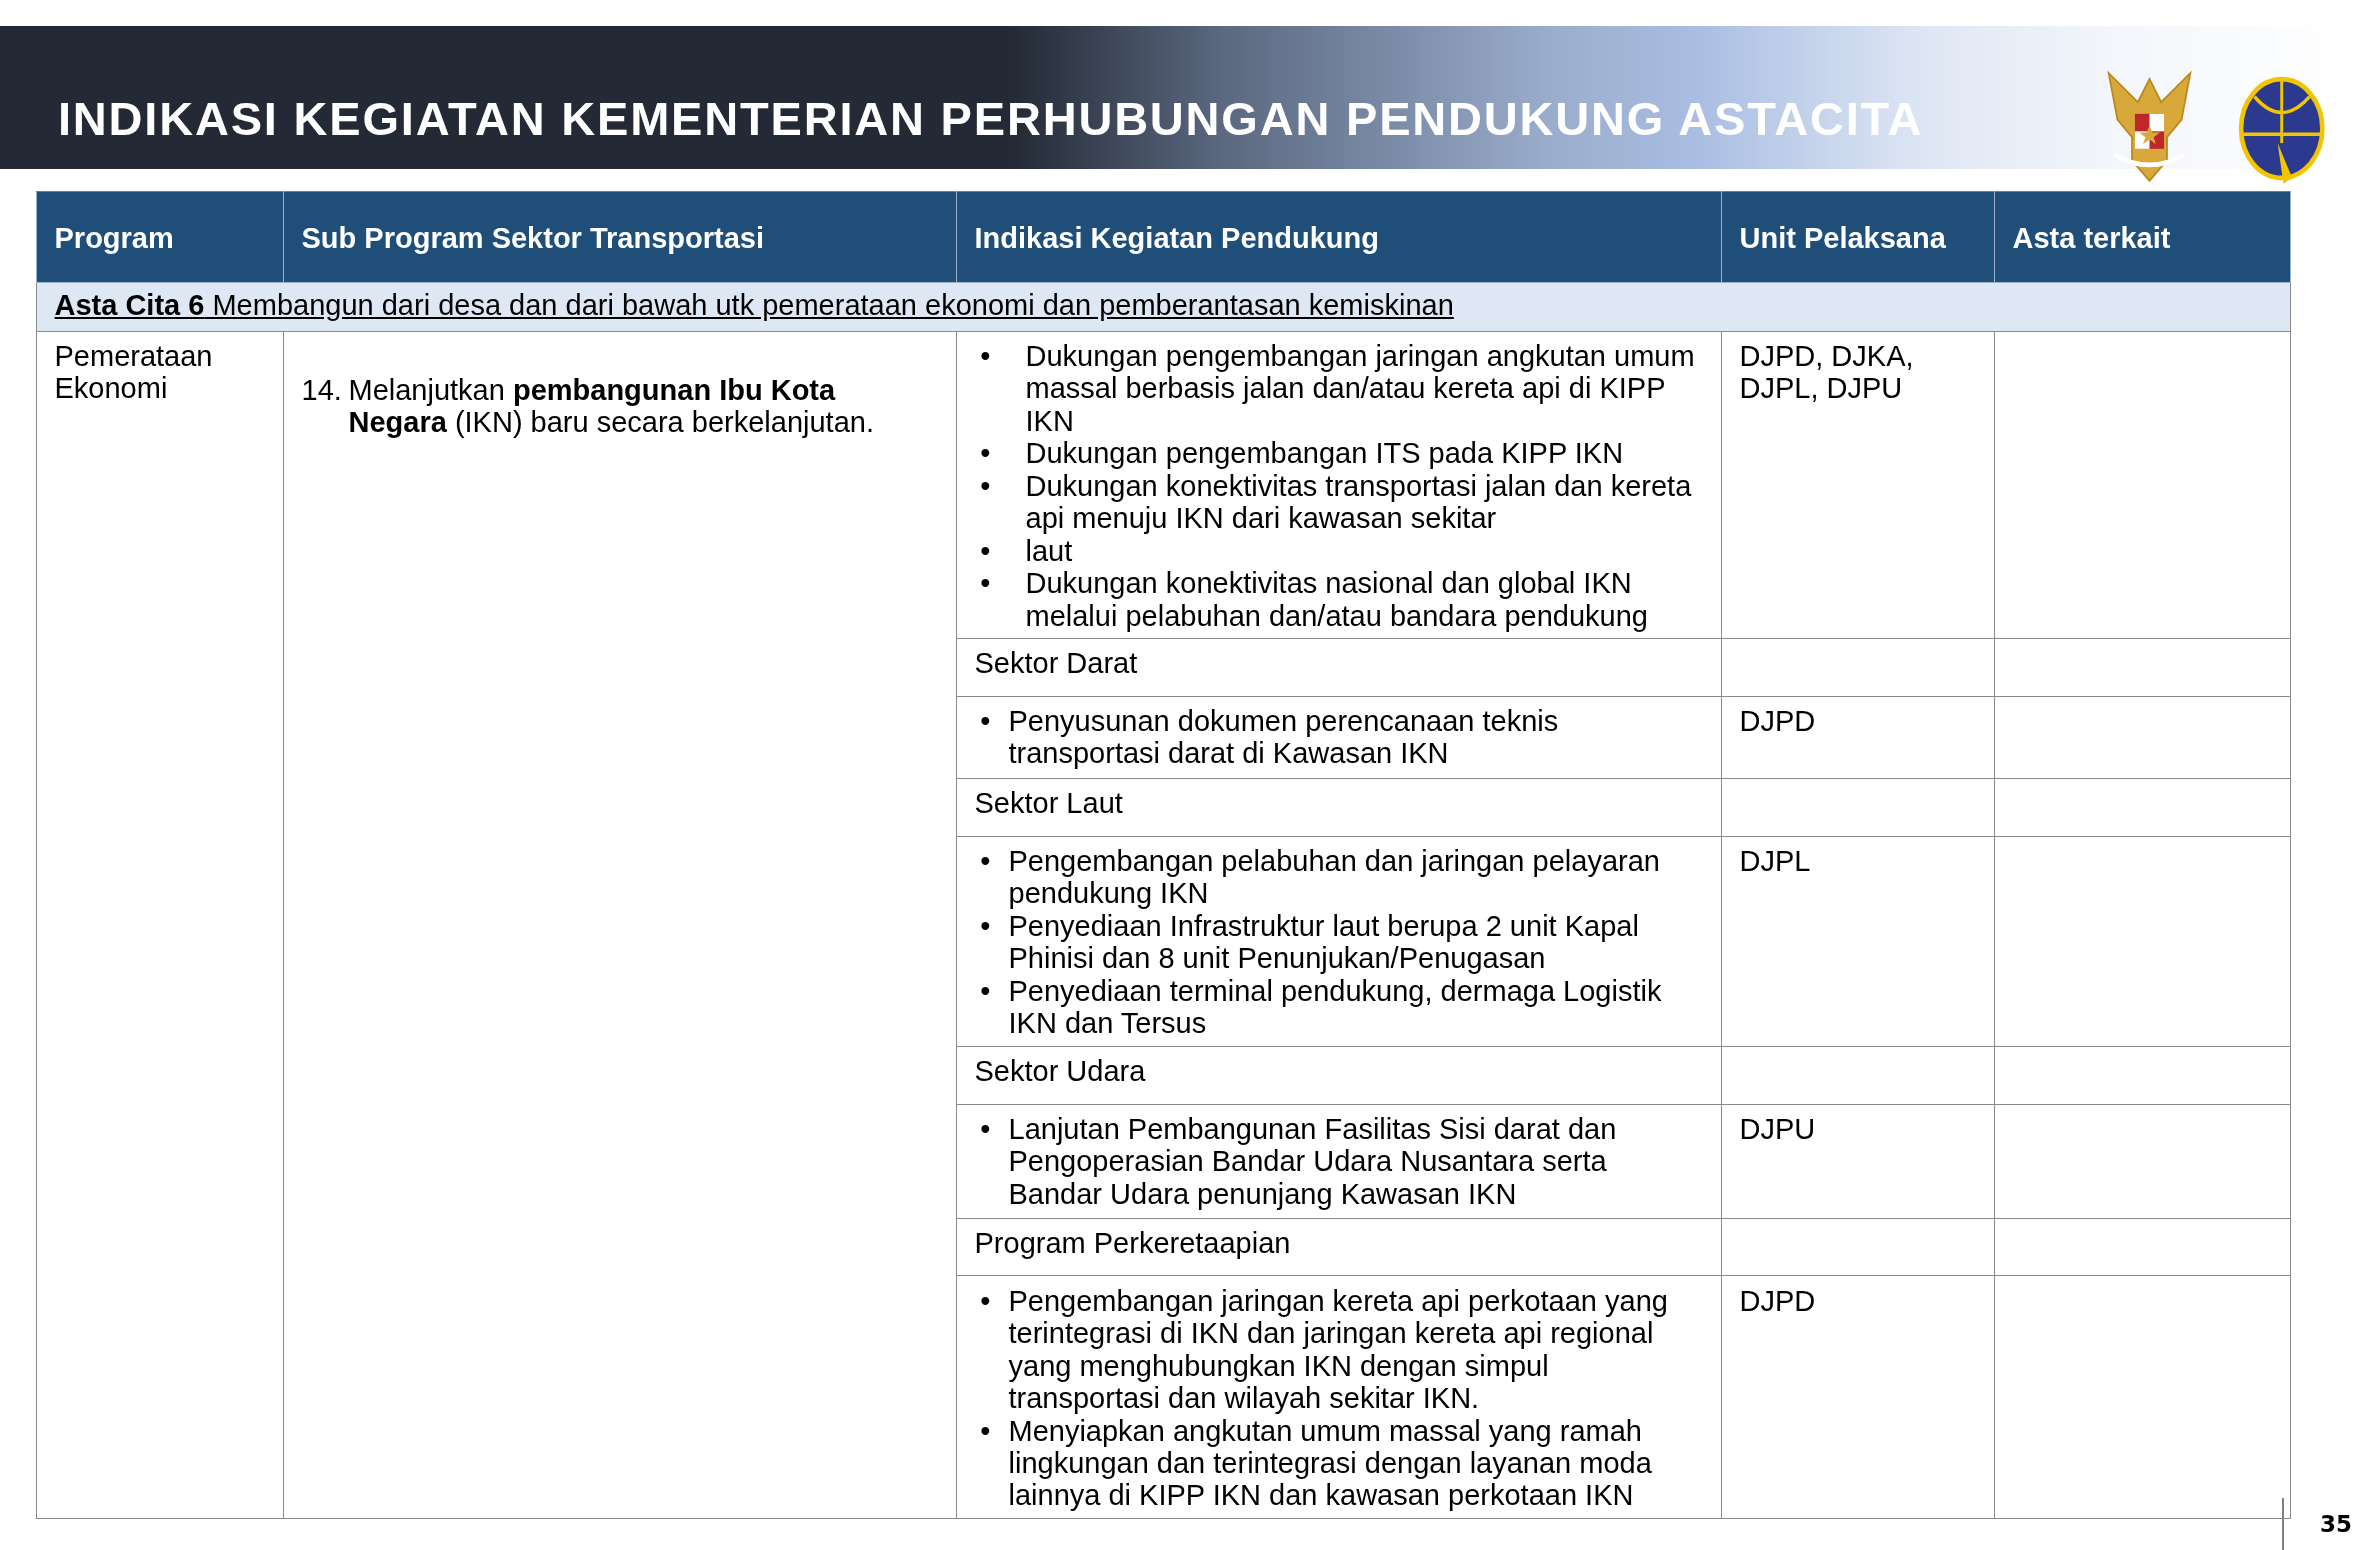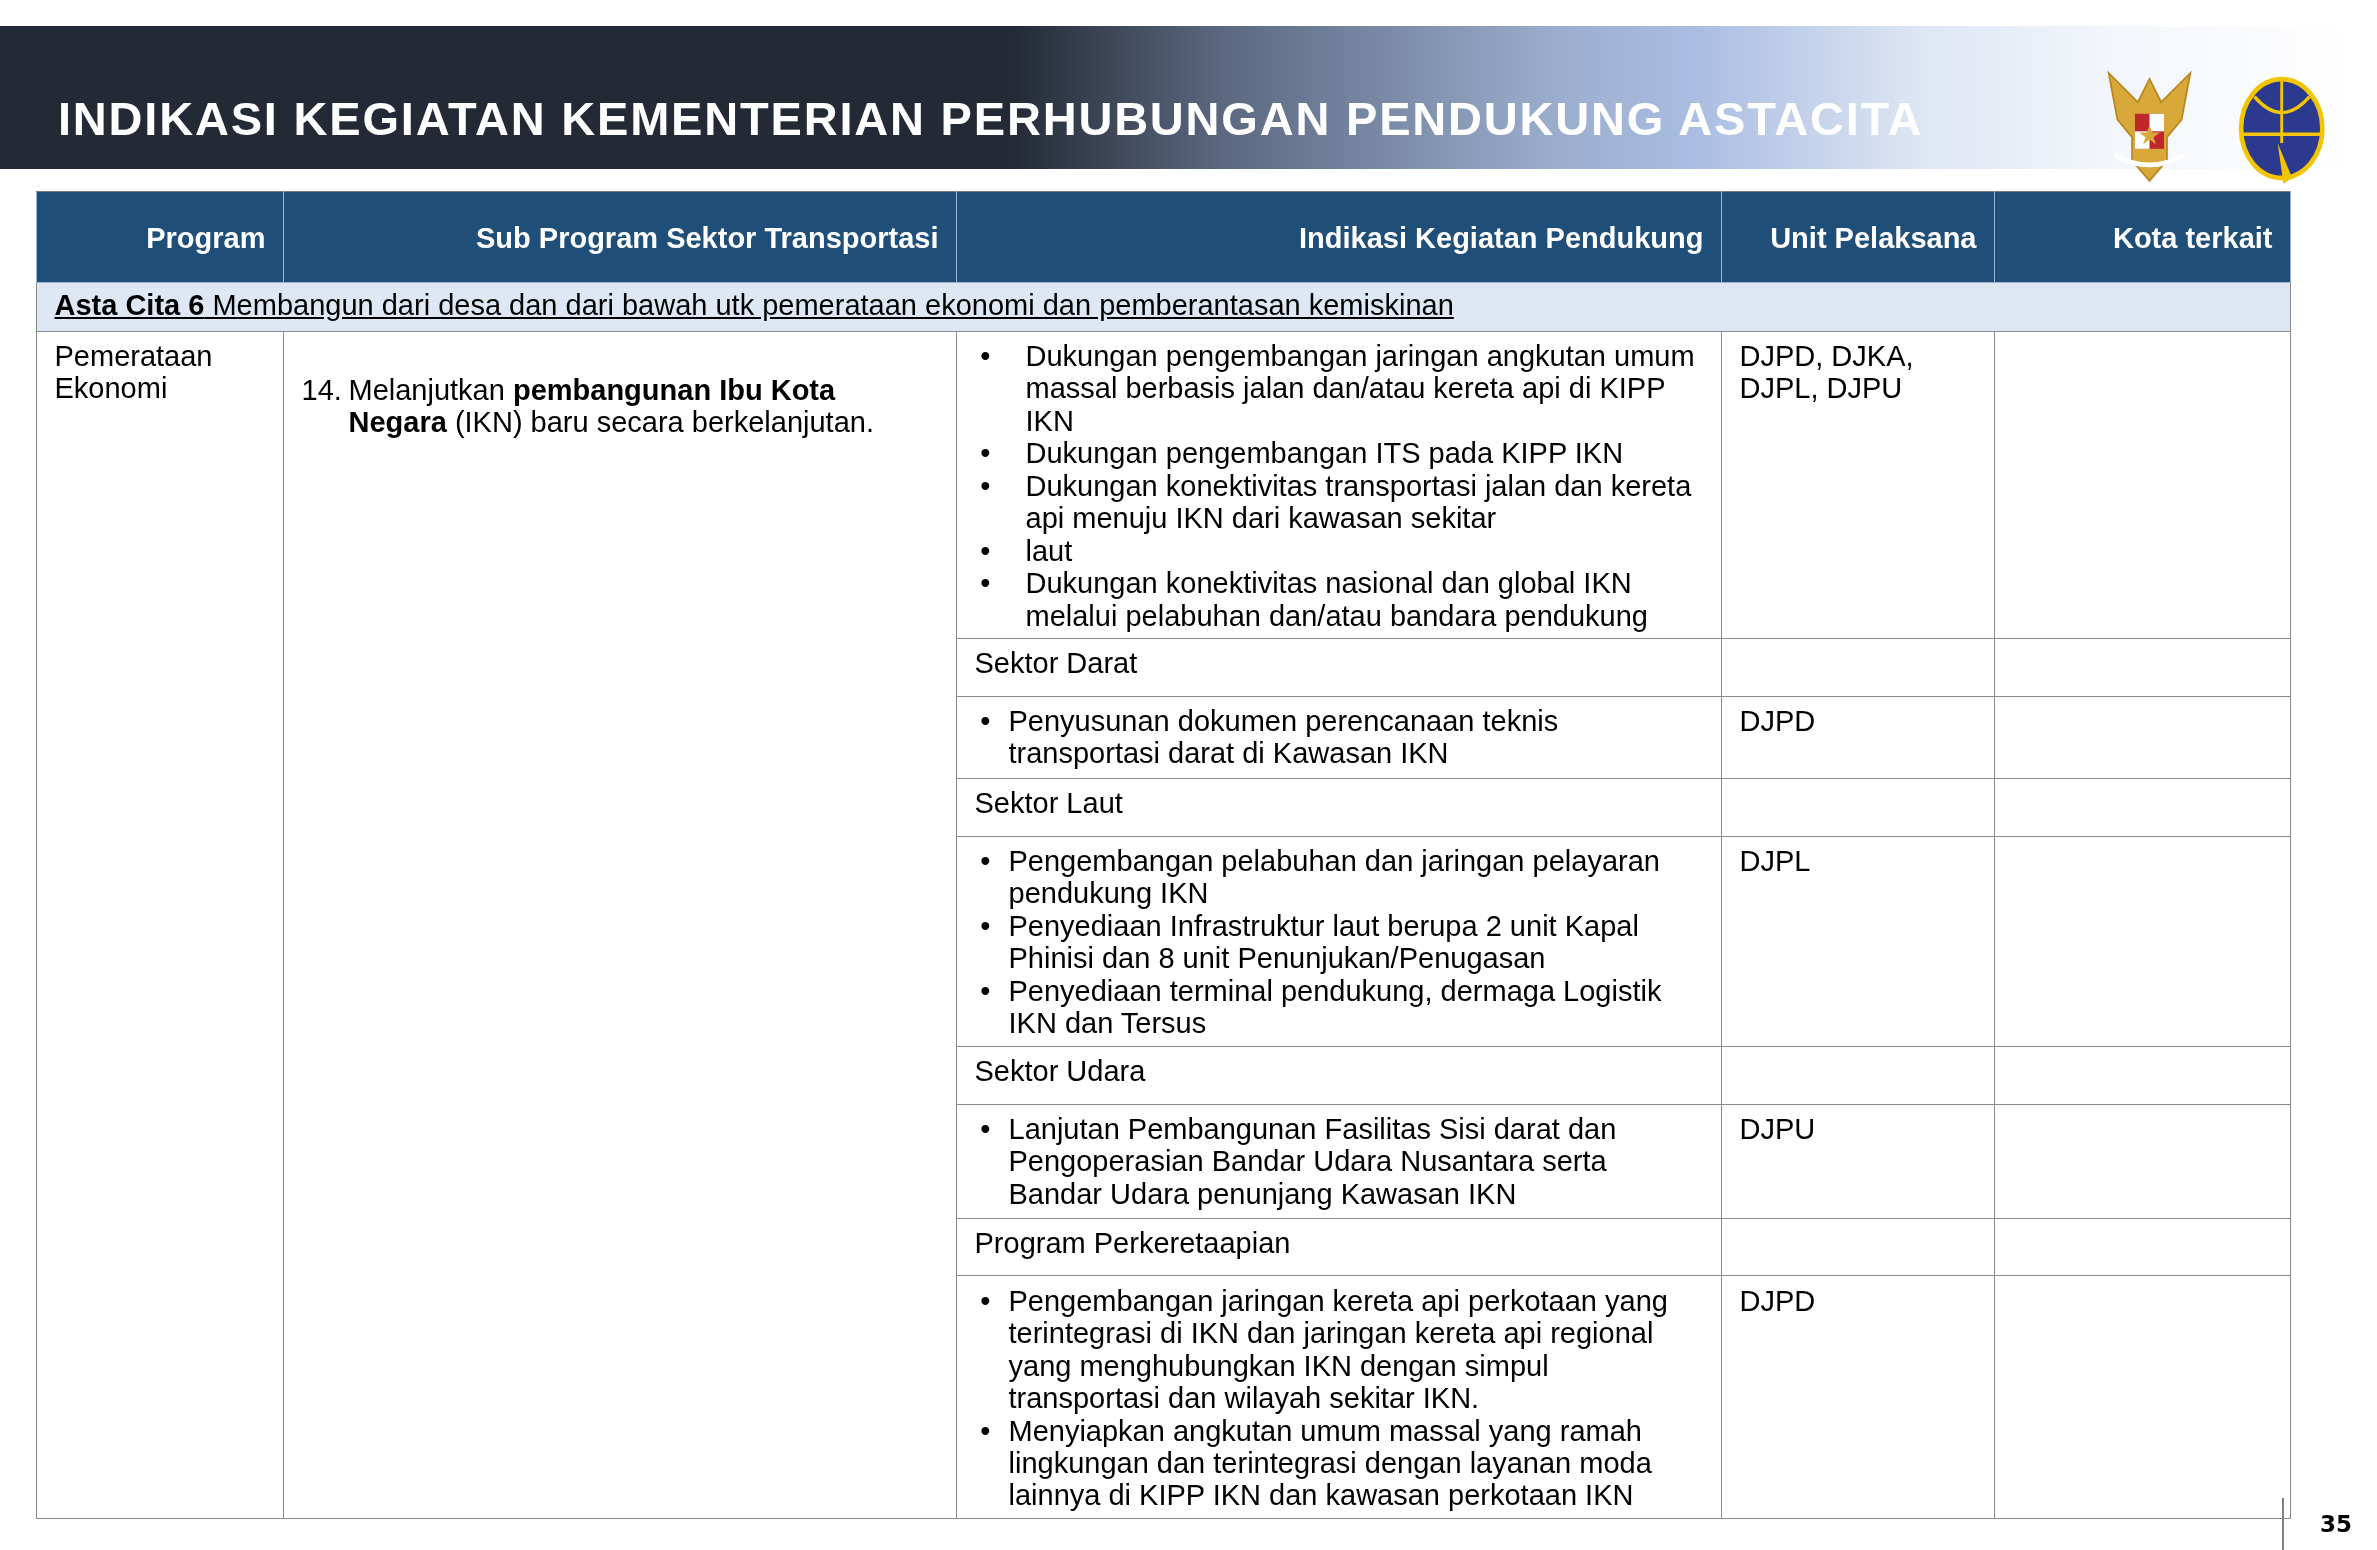--- a/index.html
+++ b/index.html
@@ -8,21 +8,21 @@
   .banner { position:absolute; left:0; top:26px; width:2351px; height:143px;
             background: linear-gradient(to right, #232a35 0%, #232a35 43%, #5b6880 52%, #9aadcc 66%, #a9bde2 72%, #dfe7f4 82%, #f3f6fb 90%, #ffffff 100%); }
   .banner-title { position:absolute; left:58px; top:69px; font-size:47px; font-weight:bold;
                   color:#ffffff; letter-spacing:1.8px; white-space:nowrap; line-height:1; }
   .emblem { position:absolute; top:41px; width:105px; height:117px; }
   .emblem.garuda { left:2097px; }
   .emblem.kemenhub { left:2237px; top:47px; width:90px; height:114px; }
   table.main { position:absolute; left:36px; top:191px; width:2255px; border-collapse:collapse;
                table-layout:fixed; font-size:29px; line-height:1.12; }
   table.main td, table.main th { border:1.8px solid #8a8a8a; vertical-align:top; padding:8.2px 17.5px 5.8px 17.5px; }
-  table.main th { background:#1f4e79; color:#fff; font-weight:bold; text-align:right; vertical-align:middle;
+  table.main th { background:#1f4e79; color:#fff; font-weight:bold; text-align:left; vertical-align:middle;
                   height:76px; border-color:#9eb3cc; border-top:1.8px solid #7a7a7a; }
   tr.asta td { background:#dde8f4; padding:5.8px 17.5px;text-decoration:underline; }
   .bold { font-weight:bold; }
   ul.bl { list-style:none; margin:0; padding:0; }
   ul.bl li { position:relative; padding-left:51px; }
   ul.bl li::before { content:"•"; position:absolute; left:5.8px; top:0; }
   ul.bl.tight li { padding-left:34px; }
   .numbered { position:relative; padding-left:47px;margin-top:34px; }
   .numbered .num { position:absolute; left:0; top:0; }
   .pagenum { position:absolute; left:2320px; top:1511px; font-size:23px; font-weight:bold;
@@ -58,21 +58,21 @@
       <col style="width:765px">
       <col style="width:273px">
       <col style="width:296px">
   </colgroup>
   <thead>
     <tr>
       <th>Program</th>
       <th>Sub Program Sektor Transportasi</th>
       <th>Indikasi Kegiatan Pendukung</th>
       <th>Unit Pelaksana</th>
-      <th>Kota terkait</th>
+      <th>Asta terkait</th>
     </tr>
   </thead>
   <tbody>
     <tr class="asta">
       <td colspan="5" style="height:36px">
         <span class="bold">Asta Cita 6</span><span> Membangun dari desa dan dari bawah utk pemerataan ekonomi dan pemberantasan kemiskinan</span>
       </td>
     </tr>
     <tr>
       <td rowspan="9"><span>Pemerataan Ekonomi</span></td>

